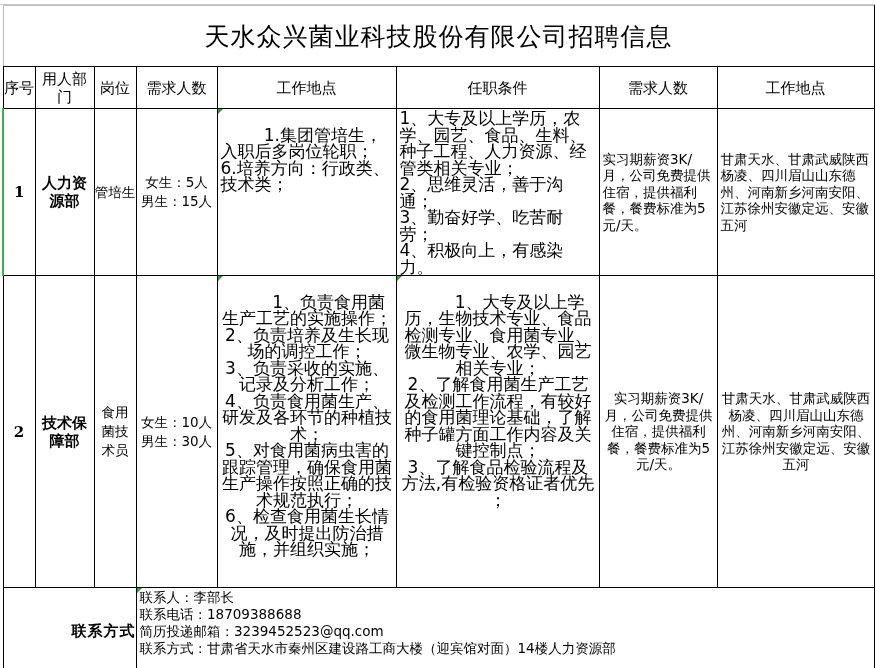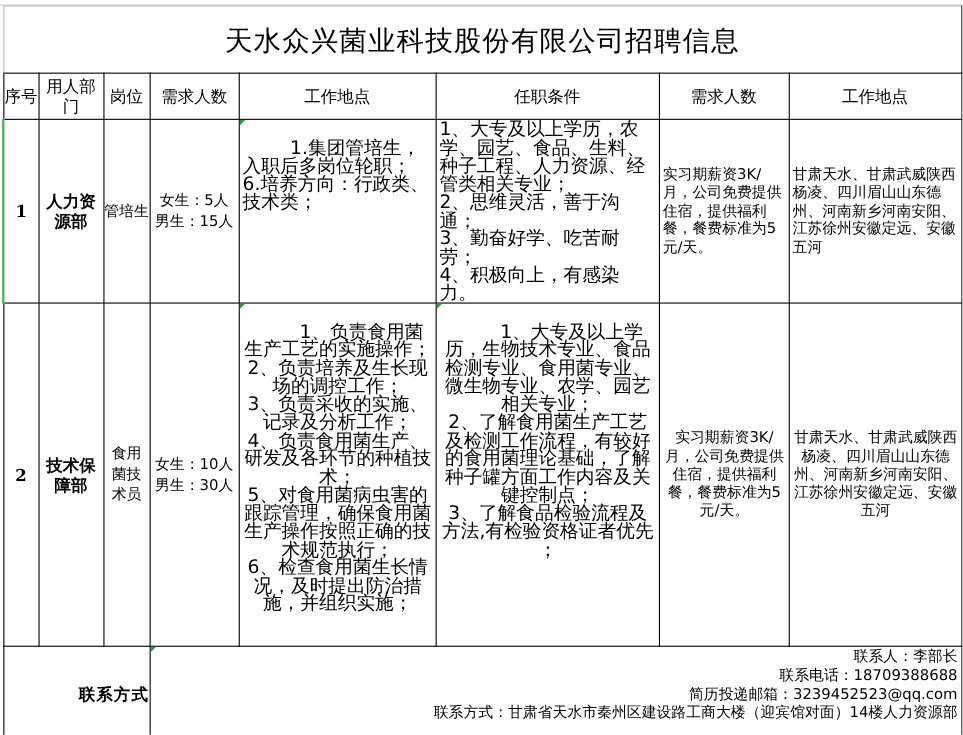--- a/index.html
+++ b/index.html
@@ -104,21 +104,21 @@
       letter-spacing: 1px;
       font-family: "DejaVu Serif", serif;
     }
     .contact-body {
       vertical-align: top !important;
       font-size: 13.5px;
       line-height: 17px;
       padding: 1px 3px 0 3px !important;
       position: relative;
     }
-    .contact-body div { white-space: nowrap; text-align: right; }
+    .contact-body div { white-space: nowrap; }
     .flag {
       position: absolute;
       width: 0; height: 0;
       border-top: 5px solid #2e9a3a;
       border-right: 5px solid transparent;
       top: 0; left: 0;
     }
     .rel { position: relative; }
   </style>
 </head>

